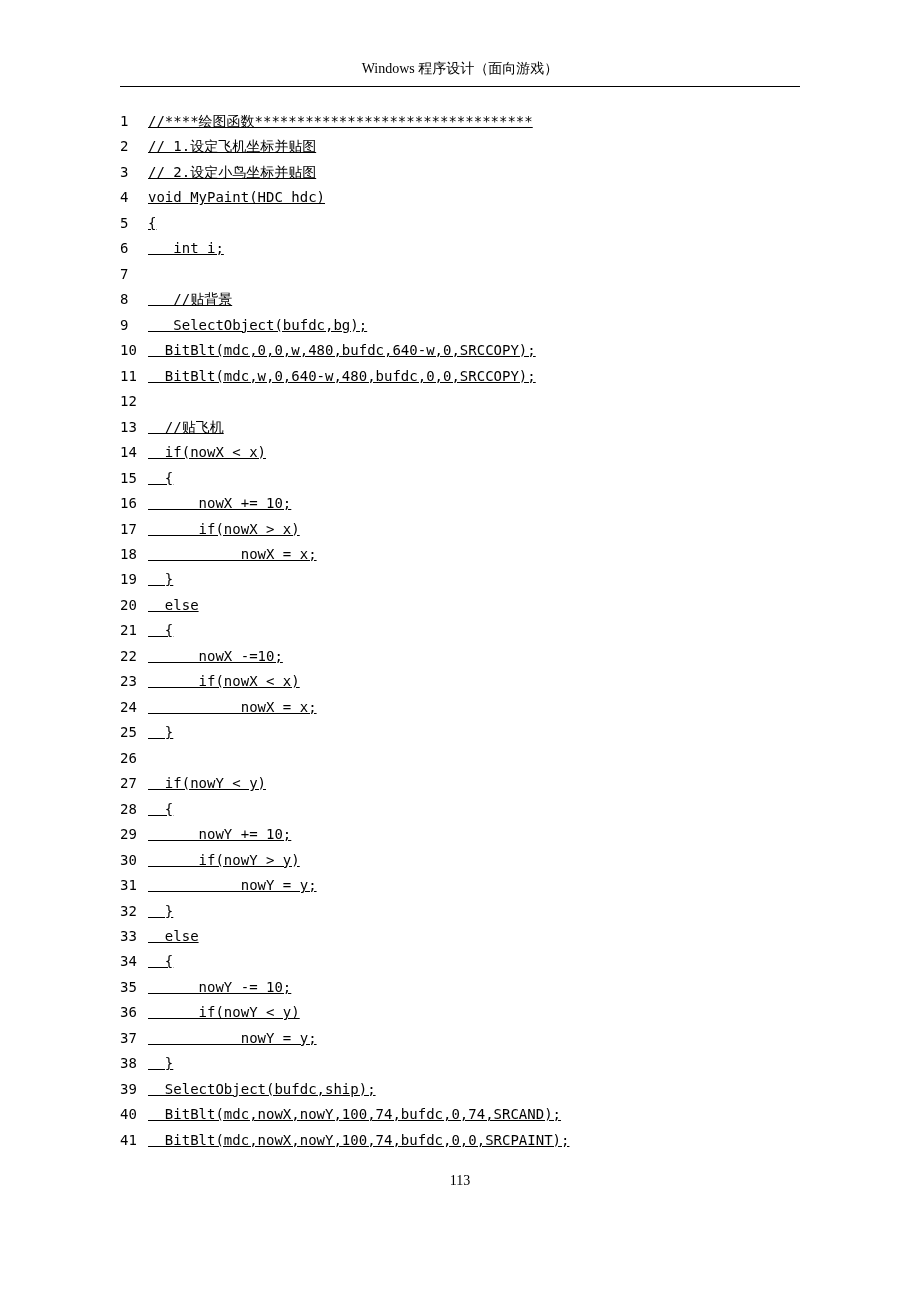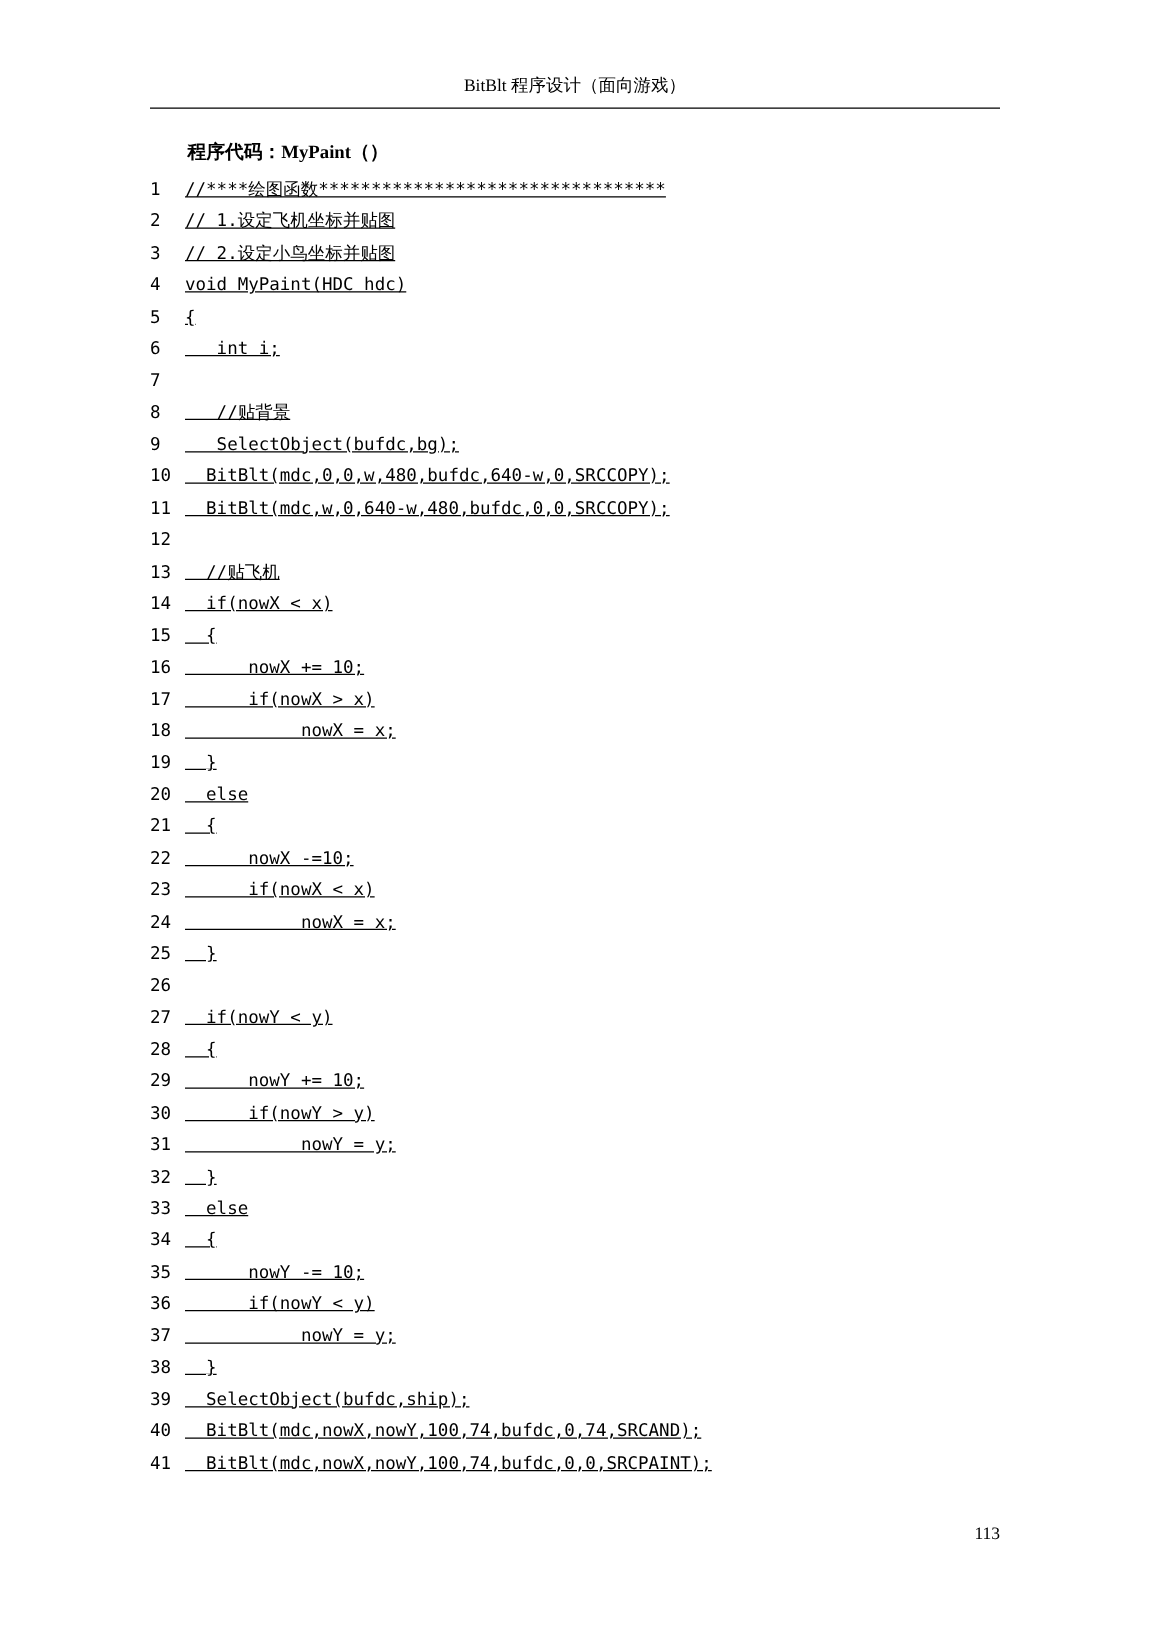--- a/index.html
+++ b/index.html
@@ -47,30 +47,29 @@
   .ln {
     display: inline-block;
     width: 28px;
     text-align: left;
   }
   .code {
     white-space: pre;
     text-decoration: underline;
   }
   .page-num {
-    text-align: right;
+    text-align: center;
     font-size: 14px;
-    margin-top: 36px;
+    margin-top: 20px;
   }
 </style>
 </head>
 <body>
 
 <div class="page">
-  <div class="header">BitBlt 程序设计（面向游戏）</div>
+  <div class="header">Windows 程序设计（面向游戏）</div>
   <div class="divider"></div>
 
-  <p class="para"><span class="bold-label">程序代码：MyPaint（）</span></p>
 
   <div class="code-block" id="code-block"><div class="code-line"><span class="ln">1</span><span class="code">//****绘图函数*********************************</span></div><div class="code-line"><span class="ln">2</span><span class="code">// 1.设定飞机坐标并贴图</span></div><div class="code-line"><span class="ln">3</span><span class="code">// 2.设定小鸟坐标并贴图</span></div><div class="code-line"><span class="ln">4</span><span class="code">void MyPaint(HDC hdc)</span></div><div class="code-line"><span class="ln">5</span><span class="code">{</span></div><div class="code-line"><span class="ln">6</span><span class="code">   int i;</span></div><div class="code-line"><span class="ln">7</span><span class="code"></span></div><div class="code-line"><span class="ln">8</span><span class="code">   //贴背景</span></div><div class="code-line"><span class="ln">9</span><span class="code">   SelectObject(bufdc,bg);</span></div><div class="code-line"><span class="ln">10</span><span class="code">  BitBlt(mdc,0,0,w,480,bufdc,640-w,0,SRCCOPY);</span></div><div class="code-line"><span class="ln">11</span><span class="code">  BitBlt(mdc,w,0,640-w,480,bufdc,0,0,SRCCOPY);</span></div><div class="code-line"><span class="ln">12</span><span class="code"></span></div><div class="code-line"><span class="ln">13</span><span class="code">  //贴飞机</span></div><div class="code-line"><span class="ln">14</span><span class="code">  if(nowX &lt; x)</span></div><div class="code-line"><span class="ln">15</span><span class="code">  {</span></div><div class="code-line"><span class="ln">16</span><span class="code">      nowX += 10;</span></div><div class="code-line"><span class="ln">17</span><span class="code">      if(nowX &gt; x)</span></div><div class="code-line"><span class="ln">18</span><span class="code">           nowX = x;</span></div><div class="code-line"><span class="ln">19</span><span class="code">  }</span></div><div class="code-line"><span class="ln">20</span><span class="code">  else</span></div><div class="code-line"><span class="ln">21</span><span class="code">  {</span></div><div class="code-line"><span class="ln">22</span><span class="code">      nowX -=10;</span></div><div class="code-line"><span class="ln">23</span><span class="code">      if(nowX &lt; x)</span></div><div class="code-line"><span class="ln">24</span><span class="code">           nowX = x;</span></div><div class="code-line"><span class="ln">25</span><span class="code">  }</span></div><div class="code-line"><span class="ln">26</span><span class="code"></span></div><div class="code-line"><span class="ln">27</span><span class="code">  if(nowY &lt; y)</span></div><div class="code-line"><span class="ln">28</span><span class="code">  {</span></div><div class="code-line"><span class="ln">29</span><span class="code">      nowY += 10;</span></div><div class="code-line"><span class="ln">30</span><span class="code">      if(nowY &gt; y)</span></div><div class="code-line"><span class="ln">31</span><span class="code">           nowY = y;</span></div><div class="code-line"><span class="ln">32</span><span class="code">  }</span></div><div class="code-line"><span class="ln">33</span><span class="code">  else</span></div><div class="code-line"><span class="ln">34</span><span class="code">  {</span></div><div class="code-line"><span class="ln">35</span><span class="code">      nowY -= 10;</span></div><div class="code-line"><span class="ln">36</span><span class="code">      if(nowY &lt; y)</span></div><div class="code-line"><span class="ln">37</span><span class="code">           nowY = y;</span></div><div class="code-line"><span class="ln">38</span><span class="code">  }</span></div><div class="code-line"><span class="ln">39</span><span class="code">  SelectObject(bufdc,ship);</span></div><div class="code-line"><span class="ln">40</span><span class="code">  BitBlt(mdc,nowX,nowY,100,74,bufdc,0,74,SRCAND);</span></div><div class="code-line"><span class="ln">41</span><span class="code">  BitBlt(mdc,nowX,nowY,100,74,bufdc,0,0,SRCPAINT);</span></div></div>
 
   <div class="page-num">113</div>
 </div>
 
 </body></html>

